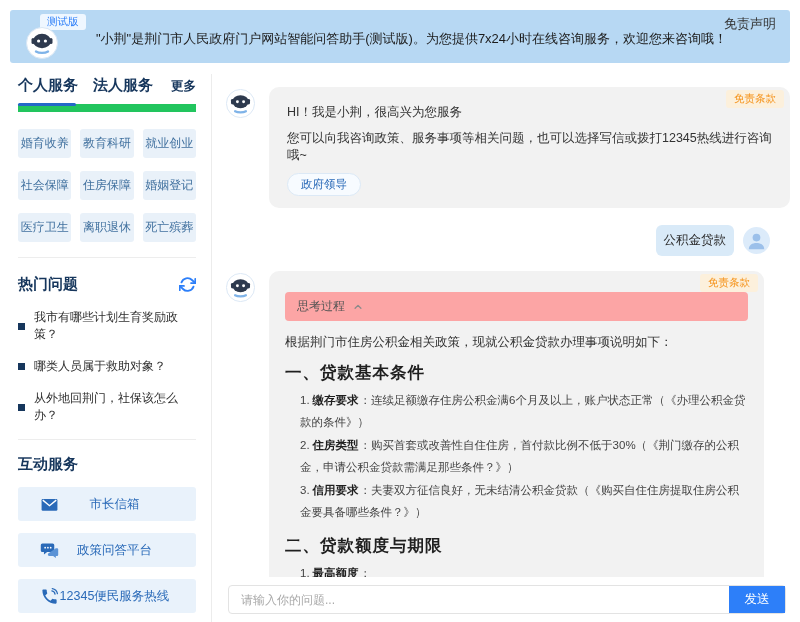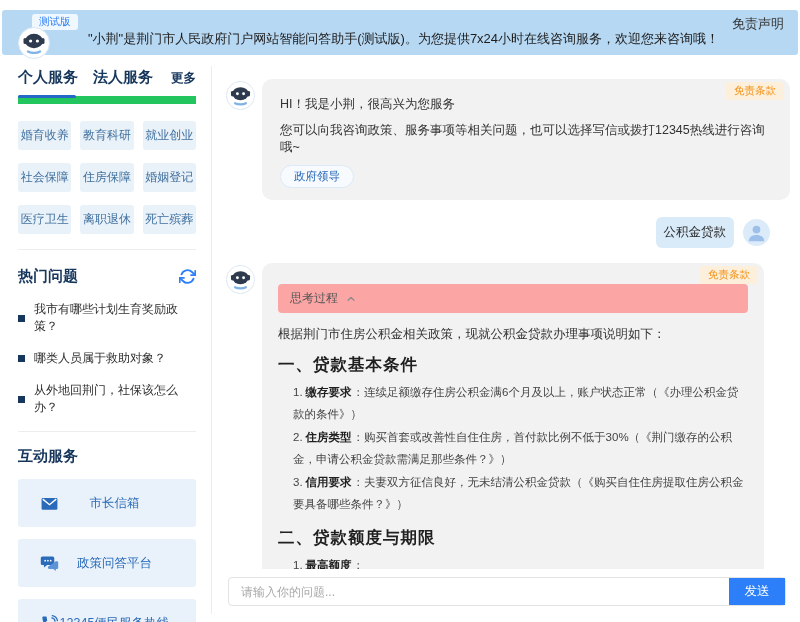--- a/index.html
+++ b/index.html
@@ -1,20 +1,20 @@
 <!DOCTYPE html>
 <html><head>
 <meta charset="utf-8">
 <style>
   * { margin:0; padding:0; box-sizing:border-box; }
   html,body { width:800px; height:622px; overflow:hidden; background:#fff;
     font-family:"Liberation Sans","DejaVu Sans",sans-serif; }
 
   
-  .banner { position:relative; margin:10px 2px 0; height:45px; background:#B7D8F3; border-radius:3px; }
+  .banner { position:relative; margin:10px 10px 0; height:53px; background:#B7D8F3; border-radius:3px; }
   .beta-badge { position:absolute; left:30px; top:4px; background:#EFF7FF; color:#2D7FF9;
     font-size:10.5px; padding:1px 7px; border-radius:3px; }
   .banner-avatar { position:absolute; left:16px; top:17px; width:32px; height:32px; }
   .banner-text { position:absolute; left:86px; top:20px; font-size:13px; color:#1c1c1c; }
   .disclaimer { position:absolute; right:14px; top:5px; font-size:13px; color:#333; cursor:pointer; }
 
   
   .content { display:flex; margin-top:11px; height:548px; }
   .sidebar { width:212px; flex-shrink:0; padding:2px 15px 0 18px; border-right:1px solid #ececec; }
   .chat { flex:1; min-width:0; display:flex; flex-direction:column; padding:0 10px 8px 14px; }
@@ -33,28 +33,28 @@
 
   .divider { height:1px; background:#ededed; margin:15px 0; }
 
   .hot-header { display:flex; justify-content:space-between; align-items:center; margin-top:17px; }
   .side-title { font-size:15px; font-weight:700; color:#16365C; }
   .refresh { width:17px; height:17px; cursor:pointer; }
   .hot-item { display:flex; align-items:center; gap:9px; margin:15px 0; font-size:12px; color:#2e2e2e; cursor:pointer; }
   .sq { width:7px; height:7px; background:#16365C; flex-shrink:0; }
 
   .inter-title { margin:15px 0 13px; }
-  .inter-row { height:48px; background:#E9F2FB; border-radius:3px; margin-bottom:12px;
+  .inter-row { height:34px; background:#E9F2FB; border-radius:3px; margin-bottom:12px;
     display:flex; align-items:center; padding:0 8px 0 22px; cursor:pointer; }
   .inter-row svg { width:19px; height:19px; flex-shrink:0; }
   .inter-label { flex:1; text-align:center; color:#2A6AB8; font-size:12.5px; margin-right:18px; }
 
   
   .messages { flex:1; overflow:hidden; padding-top:13px; }
-  .msg-bot { display:flex; align-items:flex-start; gap:7px; }
+  .msg-bot { display:flex; align-items:flex-start; gap:14px; }
   .avatar-sm { width:29px; height:29px; flex-shrink:0; margin-top:2px; }
   .bubble { position:relative; background:#F2F2F2; border-radius:10px; padding:17px 18px 12px; }
   .bubble-1 { max-width:545px; }
   .badge { position:absolute; top:3px; right:6px; background:#FCF0DC; color:#F5941E;
     font-size:10.5px; padding:2px 8px; border-radius:3px; cursor:pointer; }
   .bubble p { font-size:12.5px; color:#333; margin-bottom:9px; }
   .pill { display:inline-block; background:#F7FBFF; border:1px solid #DCE9F6; color:#2A6AB8;
     font-size:11.5px; padding:3px 13px; border-radius:999px; cursor:pointer; }
 
   .msg-user { display:flex; justify-content:flex-end; align-items:center; gap:9px; margin:17px 20px 15px 0; }

